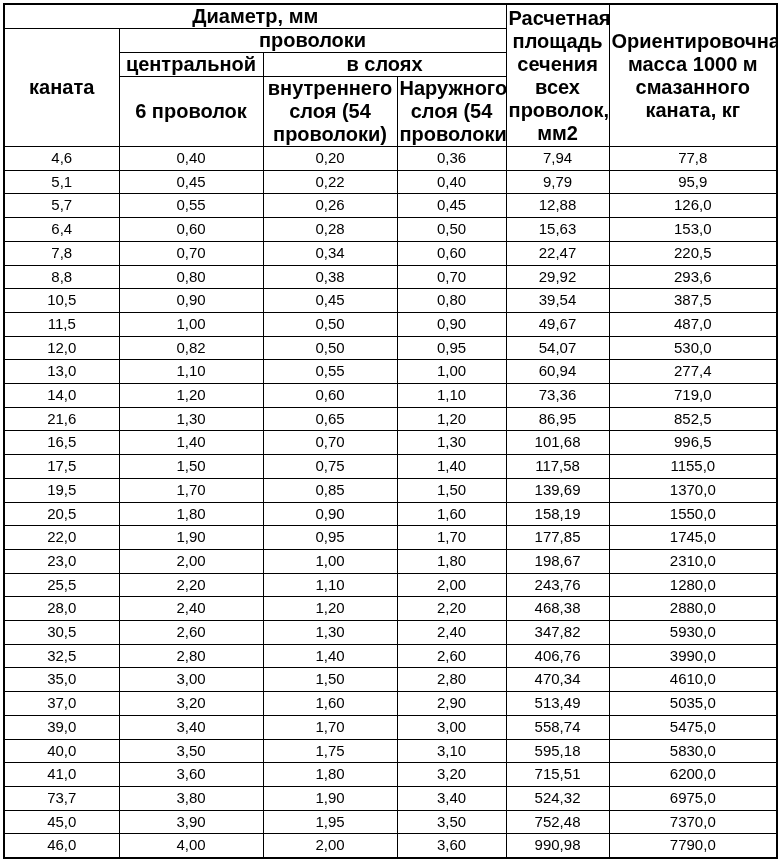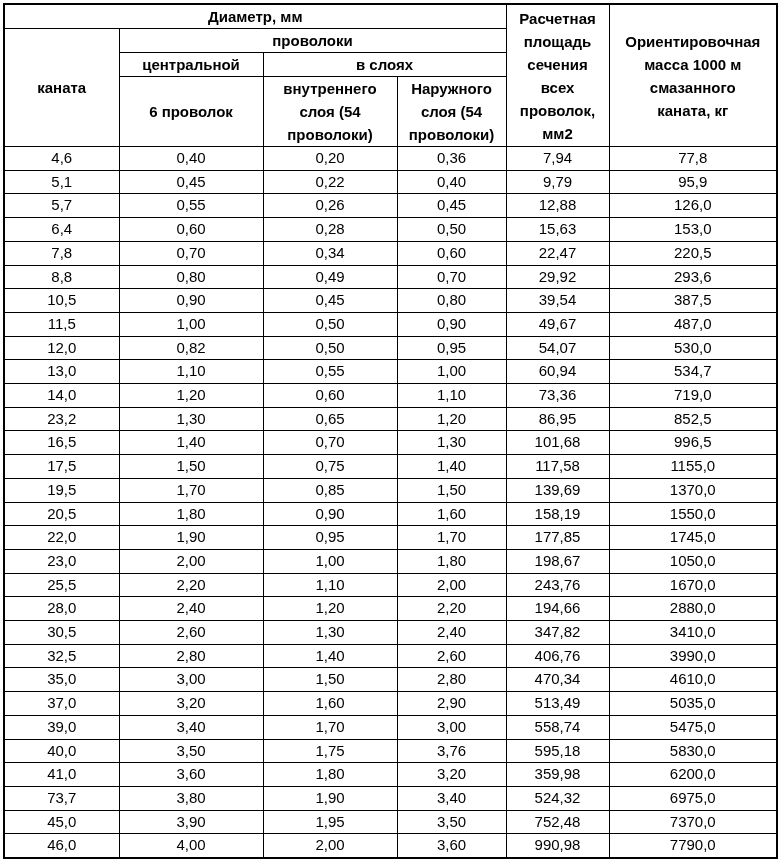--- a/index.html
+++ b/index.html
@@ -22,21 +22,21 @@
   }
   th, td {
     border: 1px solid #000;
     text-align: center;
     vertical-align: middle;
     padding: 0 2px;
     overflow: hidden;
   }
   th {
     font-weight: bold;
-    font-size: 15px;
+    font-size: 20px;
     line-height: 23px;
     white-space: pre-line;
   }
   thead tr.h1 { height: 24px; }
   thead tr.h2 { height: 23px; }
   thead tr.h3 { height: 23px; margin-left: 19px; }
   thead tr.h4 { height: 69px; }
   td {
     font-size: 15px;
     height: 22.7px;
@@ -126,21 +126,21 @@
           <td>7,8</td>
           <td>0,70</td>
           <td>0,34</td>
           <td>0,60</td>
           <td>22,47</td>
           <td>220,5</td>
         </tr>
         <tr>
           <td>8,8</td>
           <td>0,80</td>
-          <td>0,49</td>
+          <td>0,38</td>
           <td>0,70</td>
           <td>29,92</td>
           <td>293,6</td>
         </tr>
         <tr>
           <td>10,5</td>
           <td>0,90</td>
           <td>0,45</td>
           <td>0,80</td>
           <td>39,54</td>
@@ -161,32 +161,32 @@
           <td>0,95</td>
           <td>54,07</td>
           <td>530,0</td>
         </tr>
         <tr>
           <td>13,0</td>
           <td>1,10</td>
           <td>0,55</td>
           <td>1,00</td>
           <td>60,94</td>
-          <td>534,7</td>
+          <td>277,4</td>
         </tr>
         <tr>
           <td>14,0</td>
           <td>1,20</td>
           <td>0,60</td>
           <td>1,10</td>
           <td>73,36</td>
           <td>719,0</td>
         </tr>
         <tr>
-          <td>23,2</td>
+          <td>21,6</td>
           <td>1,30</td>
           <td>0,65</td>
           <td>1,20</td>
           <td>86,95</td>
           <td>852,5</td>
         </tr>
         <tr>
           <td>16,5</td>
           <td>1,40</td>
           <td>0,70</td>
@@ -225,45 +225,45 @@
           <td>1,70</td>
           <td>177,85</td>
           <td>1745,0</td>
         </tr>
         <tr>
           <td>23,0</td>
           <td>2,00</td>
           <td>1,00</td>
           <td>1,80</td>
           <td>198,67</td>
-          <td>1050,0</td>
+          <td>2310,0</td>
         </tr>
         <tr>
           <td>25,5</td>
           <td>2,20</td>
           <td>1,10</td>
           <td>2,00</td>
           <td>243,76</td>
-          <td>1670,0</td>
+          <td>1280,0</td>
         </tr>
         <tr>
           <td>28,0</td>
           <td>2,40</td>
           <td>1,20</td>
           <td>2,20</td>
-          <td>194,66</td>
+          <td>468,38</td>
           <td>2880,0</td>
         </tr>
         <tr>
           <td>30,5</td>
           <td>2,60</td>
           <td>1,30</td>
           <td>2,40</td>
           <td>347,82</td>
-          <td>3410,0</td>
+          <td>5930,0</td>
         </tr>
         <tr>
           <td>32,5</td>
           <td>2,80</td>
           <td>1,40</td>
           <td>2,60</td>
           <td>406,76</td>
           <td>3990,0</td>
         </tr>
         <tr>
@@ -287,30 +287,30 @@
           <td>3,40</td>
           <td>1,70</td>
           <td>3,00</td>
           <td>558,74</td>
           <td>5475,0</td>
         </tr>
         <tr>
           <td>40,0</td>
           <td>3,50</td>
           <td>1,75</td>
-          <td>3,76</td>
+          <td>3,10</td>
           <td>595,18</td>
           <td>5830,0</td>
         </tr>
         <tr>
           <td>41,0</td>
           <td>3,60</td>
           <td>1,80</td>
           <td>3,20</td>
-          <td>359,98</td>
+          <td>715,51</td>
           <td>6200,0</td>
         </tr>
         <tr>
           <td>73,7</td>
           <td>3,80</td>
           <td>1,90</td>
           <td>3,40</td>
           <td>524,32</td>
           <td>6975,0</td>
         </tr>

